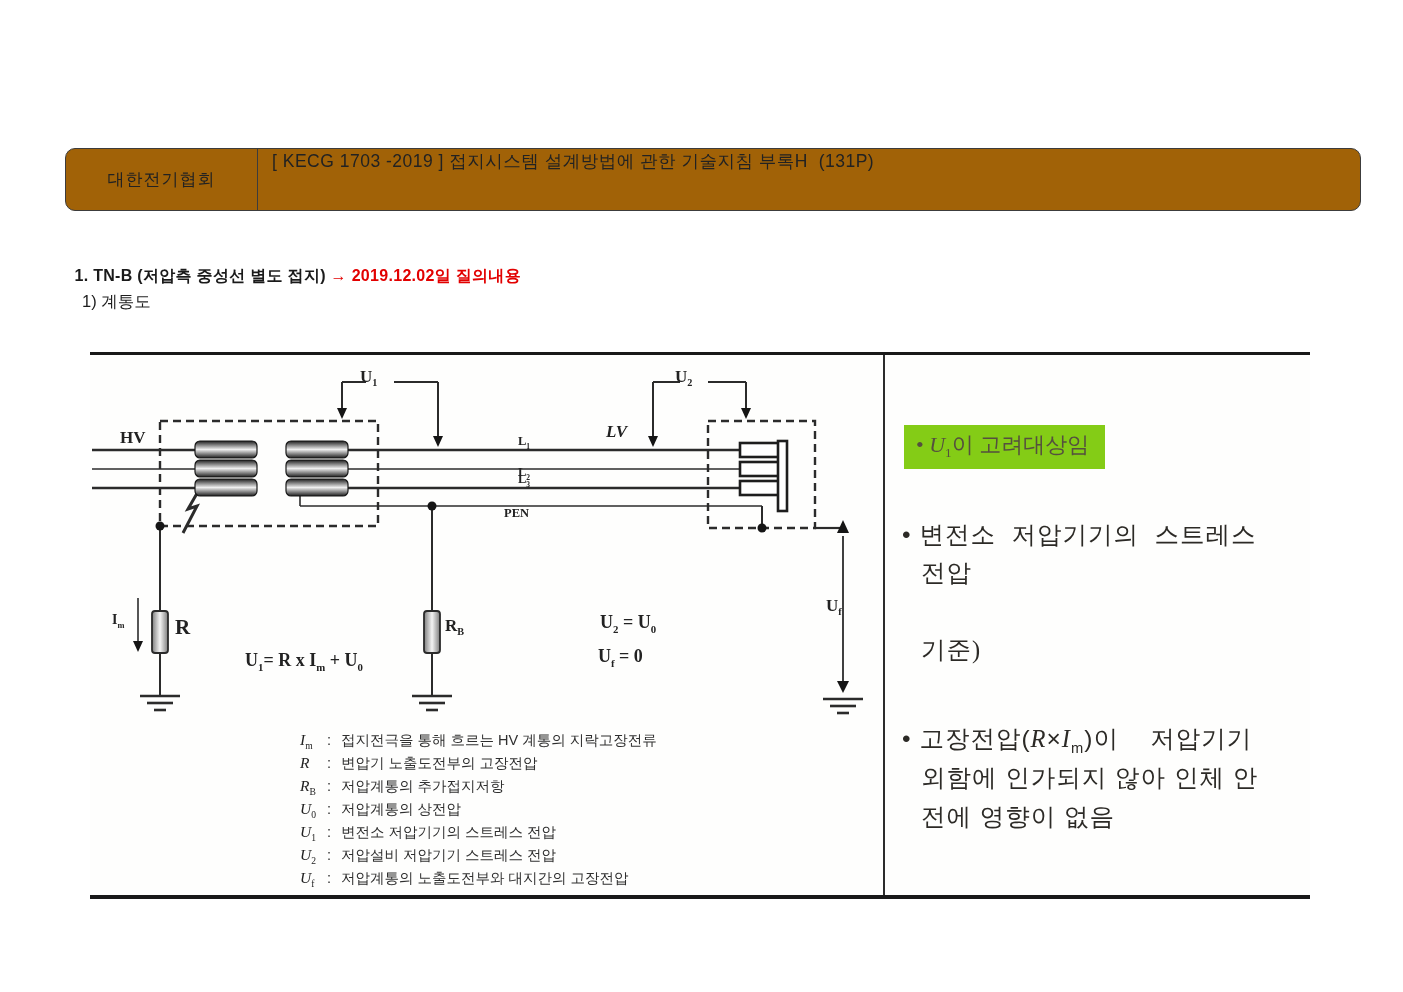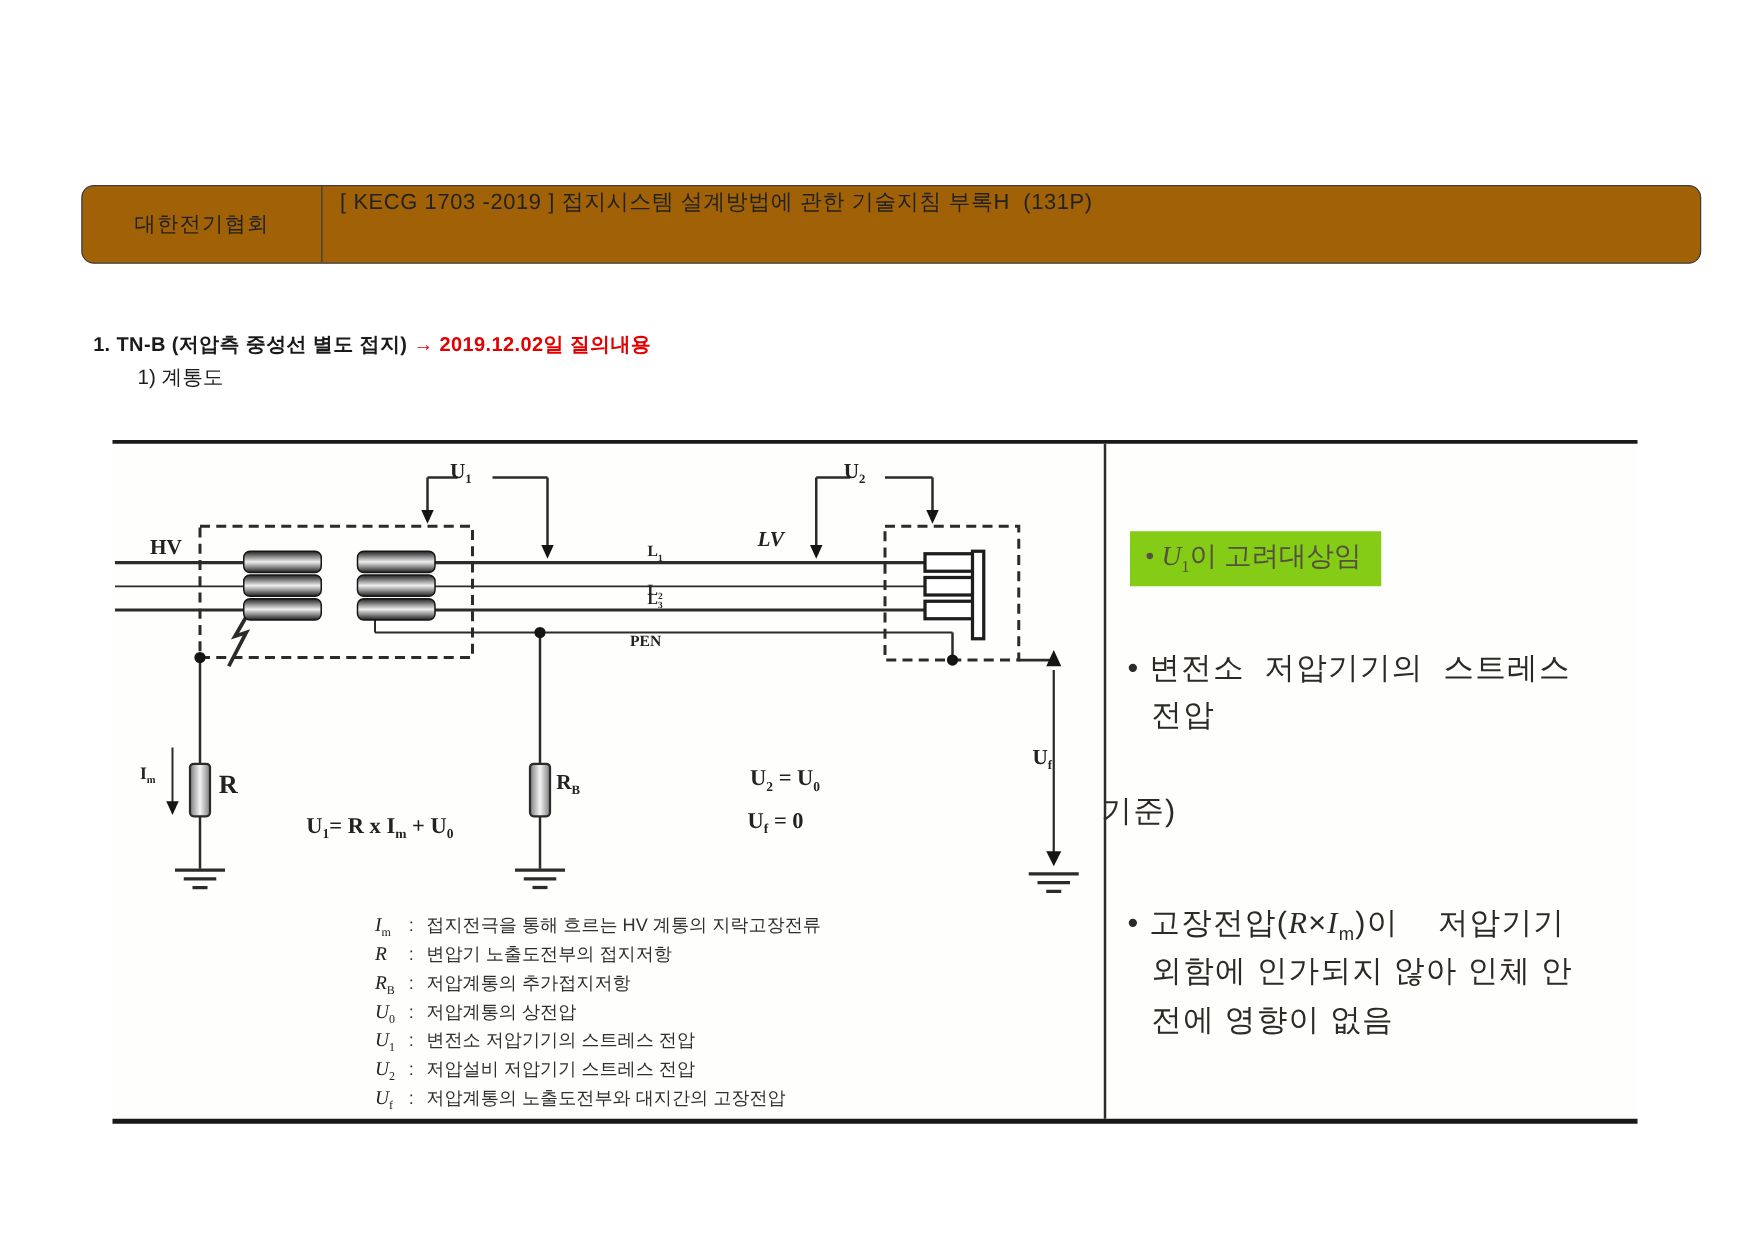--- a/index.html
+++ b/index.html
@@ -23,21 +23,20 @@
     font-size:17.5px;color:#222;letter-spacing:0.5px;white-space:pre-wrap;
   }
   
   .section-title{
     position:absolute;left:65px;top:248px;font-size:16px;font-weight:bold;
     letter-spacing:0.3px;white-space:pre-wrap;
   }
   .subtitle{
     position:absolute;left:82px;top:291px;font-size:16.5px;color:#1d1d1d;
     white-space:pre-wrap;
-    margin-left:28px;
   }
   
   .figure{
     position:absolute;left:90px;top:352px;width:1220px;height:540px;
     border-top:3px solid #191919;border-bottom:4px solid #191919;
     box-sizing:content-box;background:#fefefd;
   }
   .v-divider{
     position:absolute;left:793px;top:0;width:2px;height:540px;background:#2c2c2c;
   }
@@ -207,32 +206,32 @@
   <div class="dlabel sz14" style="left:22px;top:258px;"><span>I</span><sub>m</sub></div>
   <div class="dlabel sz20" style="left:85px;top:262px;">R</div>
   <div class="dlabel sz17" style="left:355px;top:262px;"><span>R</span><sub>B</sub></div>
   <div class="dlabel sz17" style="left:736px;top:242px;"><span>U</span><sub>f</sub></div>
   <div class="dlabel sz18" style="left:155px;top:296px;"><span>U</span><sub>1</sub><span>= R x I</span><sub>m</sub><span> + U</span><sub>0</sub></div>
   <div class="dlabel sz18" style="left:510px;top:258px;"><span>U</span><sub>2</sub><span> = U</span><sub>0</sub></div>
   <div class="dlabel sz18" style="left:508px;top:292px;"><span>U</span><sub>f</sub><span> = 0</span></div>
 
   <div class="legend">
     <div class="legend-row"><span class="lsym"><span class="it">I</span><sub>m</sub></span><span class="lcolon">:</span><span>접지전극을 통해 흐르는 HV 계통의 지락고장전류</span></div>
-    <div class="legend-row"><span class="lsym"><span class="it">R</span></span><span class="lcolon">:</span><span>변압기 노출도전부의 접지저항</span></div>
+    <div class="legend-row"><span class="lsym"><span class="it">R</span></span><span class="lcolon">:</span><span>변압기 노출도전부의 고장전압</span></div>
     <div class="legend-row"><span class="lsym"><span class="it">R</span><sub>B</sub></span><span class="lcolon">:</span><span>저압계통의 추가접지저항</span></div>
     <div class="legend-row"><span class="lsym"><span class="it">U</span><sub>0</sub></span><span class="lcolon">:</span><span>저압계통의 상전압</span></div>
     <div class="legend-row"><span class="lsym"><span class="it">U</span><sub>1</sub></span><span class="lcolon">:</span><span>변전소 저압기기의 스트레스 전압</span></div>
     <div class="legend-row"><span class="lsym"><span class="it">U</span><sub>2</sub></span><span class="lcolon">:</span><span>저압설비 저압기기 스트레스 전압</span></div>
     <div class="legend-row"><span class="lsym"><span class="it">U</span><sub>f</sub></span><span class="lcolon">:</span><span>저압계통의 노출도전부와 대지간의 고장전압</span></div>
   </div>
 
   <div class="v-divider"></div>
 
   <div class="note note-hl" style="background-color: #84cc16;"><span>• </span><span class="it">U</span><sub>1</sub><span>이 고려대상임</span></div>
 
   <div class="note nk" style="left:812px;top:166px;">• 변전소  저압기기의  스트레스</div>
   <div class="note nk indent" style="left:812px;top:204px;">전압</div>
-  <div class="note nk indent" style="left:772px;top:281px;">기준)</div>
+  <div class="note nk indent" style="left:812px;top:281px;font-family:Liberation Serif, serif;">기준)</div>
 
   <div class="note nk" style="left:812px;top:370px;"><span>• 고장전압(</span><span class="it">R</span><span>×</span><span class="it">I</span><sub>m</sub><span>)이    저압기기</span></div>
   <div class="note nk indent" style="left:812px;top:409px;">외함에 인가되지 않아 인체 안</div>
   <div class="note nk indent" style="left:812px;top:448px;">전에 영향이 없음</div>
 </div>
 
 </body></html>

